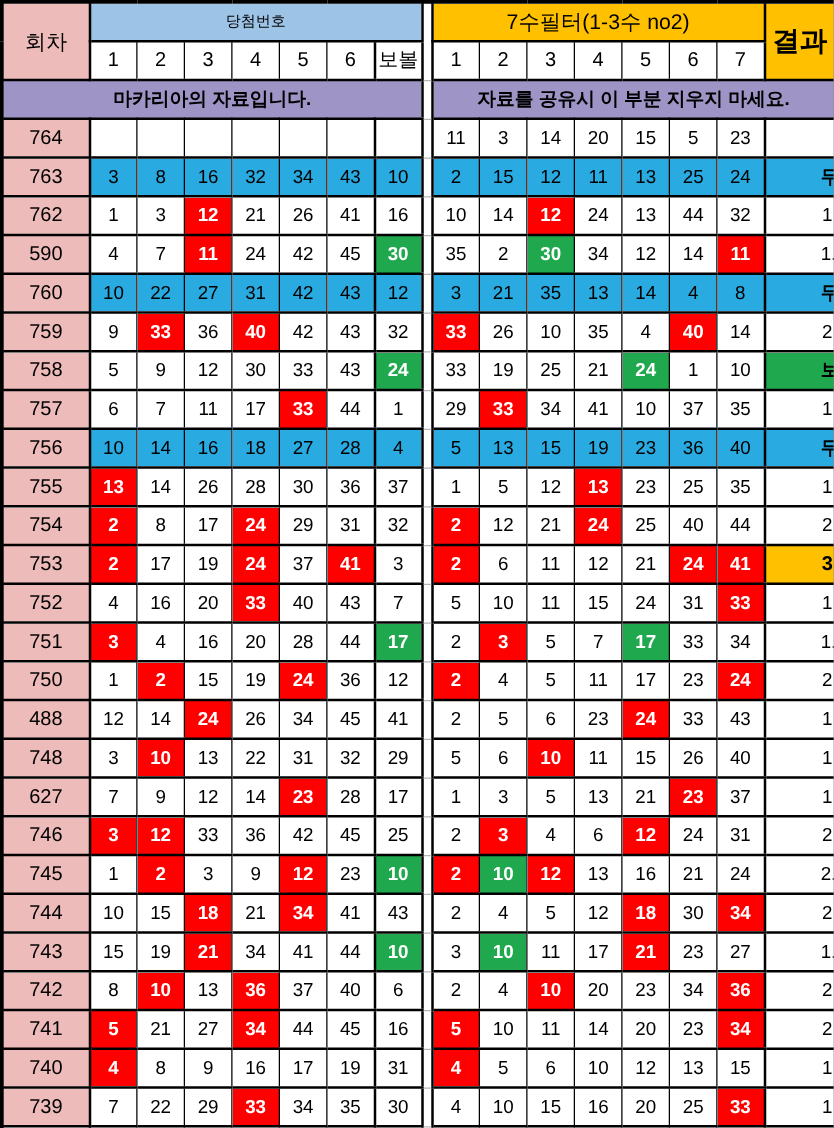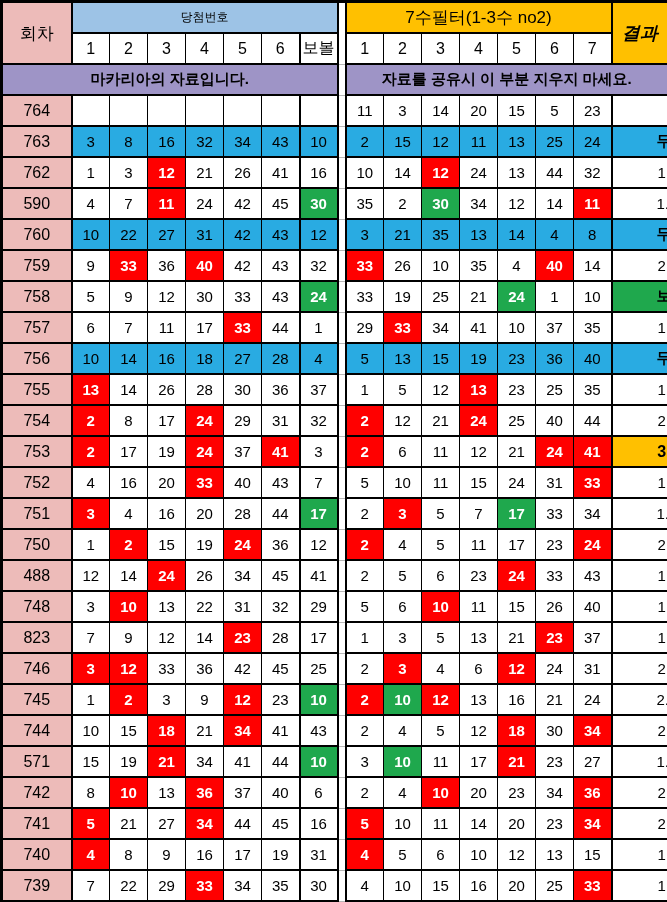--- a/index.html
+++ b/index.html
@@ -14,21 +14,21 @@
     padding:0; text-align:center; vertical-align:middle;
     font-size:15px; color:#000; font-weight:normal;
     overflow:hidden; white-space:nowrap; height:29px;
   }
   tr.hdr1 { height:30px; }
   tr.hdr2 { height:28px; }
   tr.banner-row { height:30px; }
   .h-round  { background:var(--pink); font-size:17px; border-right-width:2px; }
   .h-win    { background:var(--header_blue); font-size:12px; }
   .h-filter { background:var(--gold); font-size:17px; }
-  .h-result { background:var(--gold); font-size:18px; font-weight:bold; border-left-width:2px;font-style:italic; }
+  .h-result { background:var(--gold); font-size:22px; font-weight:bold; border-left-width:2px; }
   .h-col    { background:#fff; font-size:16px; }
   .banner   { background:var(--purple); font-weight:bold; font-size:15px; }
   .gap {
     background:#fff; border-left-width:2px; border-right-width:2px;
     border-top:1px solid #b7b7b7; border-bottom:1px solid #b7b7b7;
   }
   td.round  { background:var(--pink); font-size:16px; border-right-width:2px; }
   td.num, td.result { background:#fff; }
   td.bonus  { border-left-width:2px; }
   td.result { border-left-width:2px; font-size:15px;padding-left:44px; }
@@ -410,21 +410,21 @@
         <td class="num">5</td>
         <td class="num">6</td>
         <td class="num mark-red">10</td>
         <td class="num">11</td>
         <td class="num">15</td>
         <td class="num">26</td>
         <td class="num">40</td>
         <td class="result">1</td>
       </tr>
       <tr>
-        <td class="round">823</td>
+        <td class="round">627</td>
         <td class="num">7</td>
         <td class="num">9</td>
         <td class="num">12</td>
         <td class="num">14</td>
         <td class="num mark-red">23</td>
         <td class="num">28</td>
         <td class="num bonus">17</td>
         <td class="gap"></td>
         <td class="num">1</td>
         <td class="num">3</td>
@@ -486,21 +486,21 @@
         <td class="num">2</td>
         <td class="num">4</td>
         <td class="num">5</td>
         <td class="num">12</td>
         <td class="num mark-red">18</td>
         <td class="num">30</td>
         <td class="num mark-red">34</td>
         <td class="result">2</td>
       </tr>
       <tr>
-        <td class="round">571</td>
+        <td class="round">743</td>
         <td class="num">15</td>
         <td class="num">19</td>
         <td class="num mark-red">21</td>
         <td class="num">34</td>
         <td class="num">41</td>
         <td class="num">44</td>
         <td class="num bonus mark-green">10</td>
         <td class="gap"></td>
         <td class="num">3</td>
         <td class="num mark-green">10</td>

